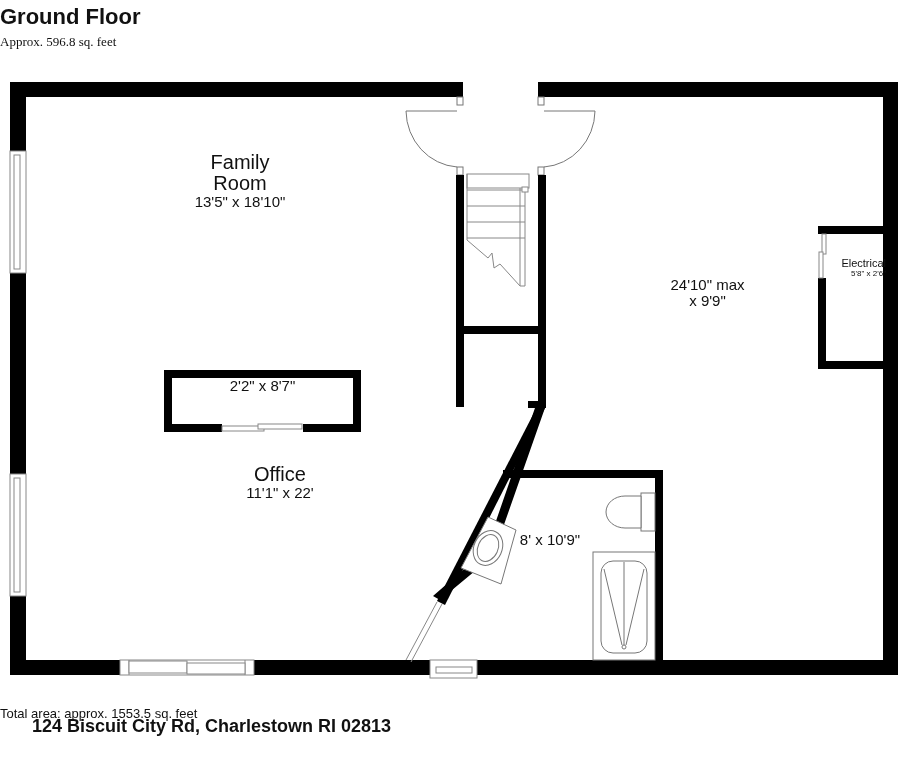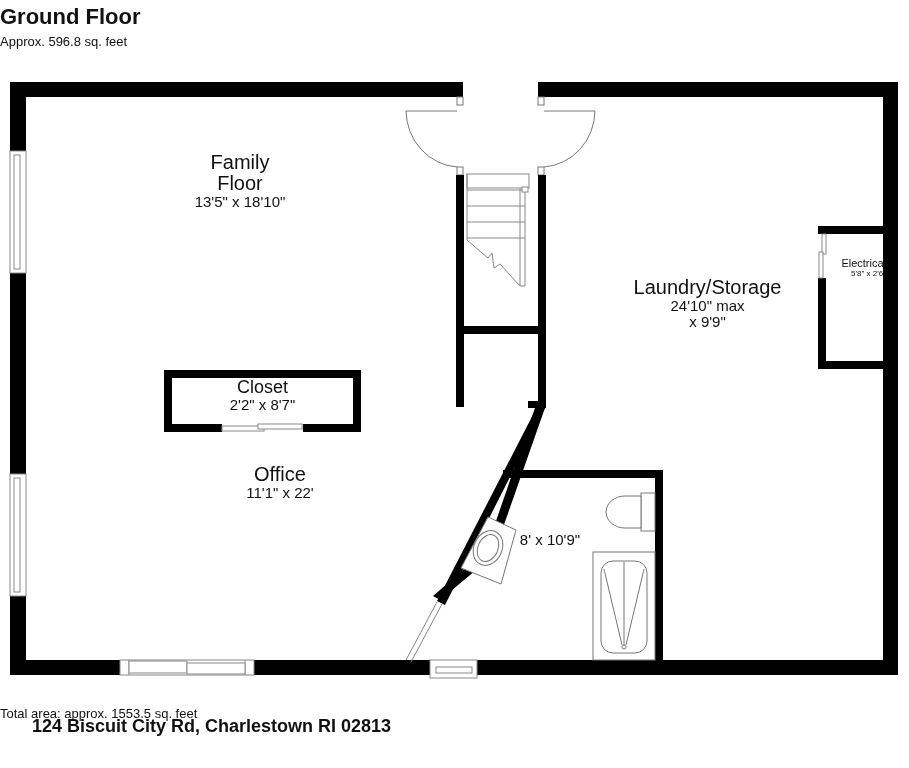--- a/index.html
+++ b/index.html
@@ -1,20 +1,20 @@
 <!DOCTYPE html>
 <html><head>
 <meta charset="utf-8">
 <style>
   html, body { margin: 0; padding: 0; background: #ffffff; }
   body { width: 909px; height: 768px; position: relative; overflow: hidden;
          font-family: "Liberation Sans", sans-serif; color: #111; }
   .hdr { position: absolute; left: 0; width: 909px; }
   .title { top: 4px; font-size: 22px; font-weight: bold; }
-  .subtitle { top: 34px; font-size: 13px; }
+  .subtitle { top: 34px; font-size: 13px; font-family: Liberation Serif, serif; }
   .total { top: 706px; font-size: 13px; }
   .address { top: 716px; font-size: 18px; font-weight: bold; padding-left: 32px; }
   svg.plan { position: absolute; left: 0; top: 0; }
   .lbl { position: absolute; text-align: center; line-height: 1.05; }
   .lbl .name { font-weight: normal; font-size: 20px; }
   .lbl .dim { font-size: 15px; }
   .lbl.small .name { font-size: 11px; }
   .lbl.small .dim { font-size: 8px; }
 </style>
 </head>
@@ -133,37 +133,35 @@
     <rect x="818" y="361" width="68" height="8"></rect>
   </g>
   <g fill="#fff" stroke="#888" stroke-width="1">
     <rect x="822" y="234" width="4" height="20"></rect>
     <rect x="819" y="252" width="4" height="26"></rect>
   </g>
 </svg>
 
 <div class="lbl" style="left:190px; top:152px; width:100px;">
   <div class="name">Family</div>
-  <div class="name">Floor</div>
+  <div class="name">Room</div>
   <div class="dim">13'5" x 18'10"</div>
 </div>
 
 <div class="lbl" style="left:600px; top:277px; width:215px;">
-  <div class="name">Laundry/Storage</div>
   <div class="dim">24'10" max</div>
   <div class="dim">x 9'9"</div>
 </div>
 
 <div class="lbl small" style="left:822px; top:258px; width:64px;text-align:right;">
   <div class="name">Electrical</div>
   <div class="dim">5'8" x 2'6"</div>
 </div>
 
 <div class="lbl" style="left:172px; top:378px; width:181px;">
-  <div class="name" style="font-size:18px;">Closet</div>
   <div class="dim">2'2" x 8'7"</div>
 </div>
 
 <div class="lbl" style="left:220px; top:464px; width:120px;">
   <div class="name">Office</div>
   <div class="dim">11'1" x 22'</div>
 </div>
 
 <div class="lbl" style="left:505px; top:532px; width:90px;">
   <div class="dim">8' x 10'9"</div>

